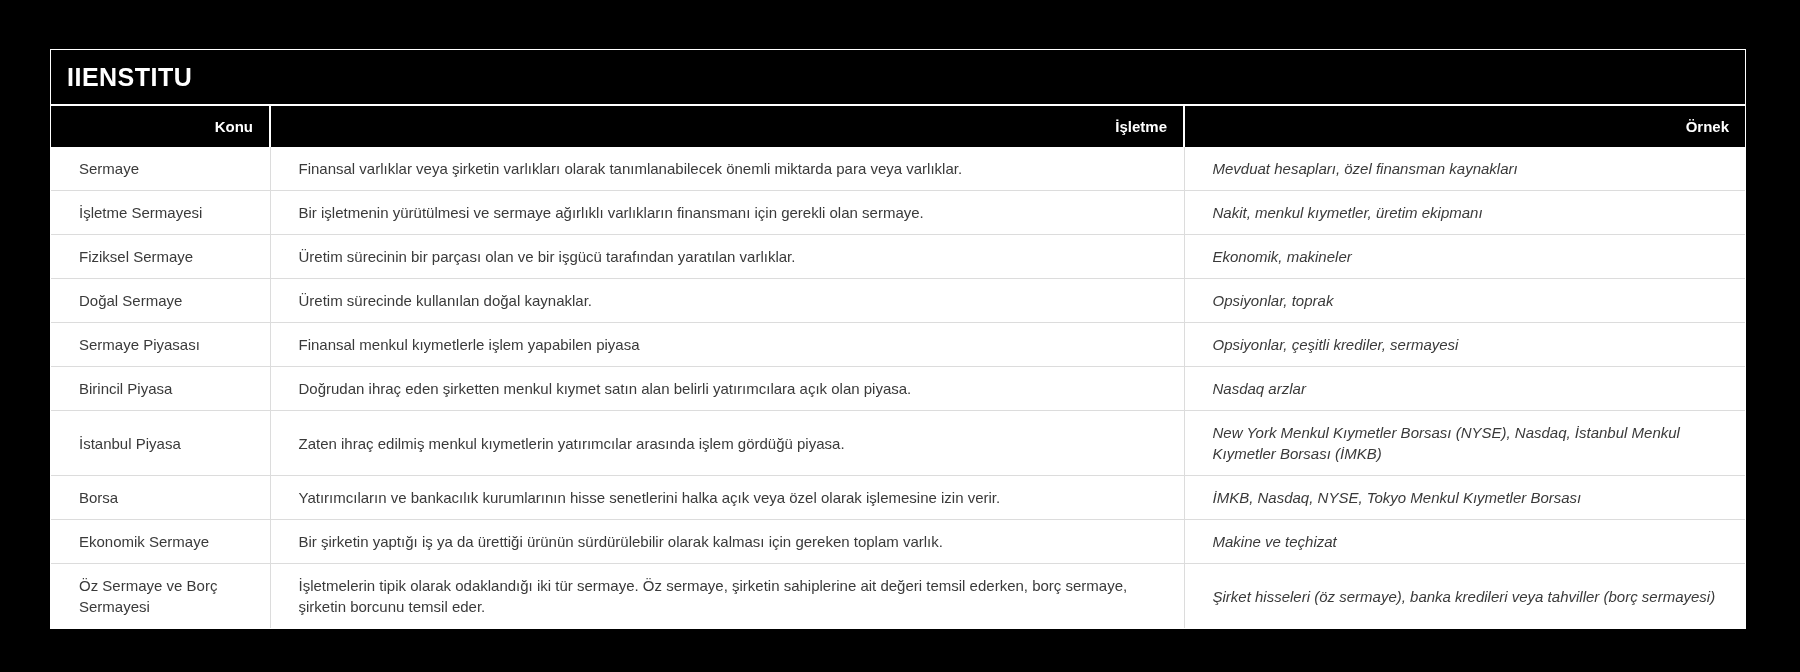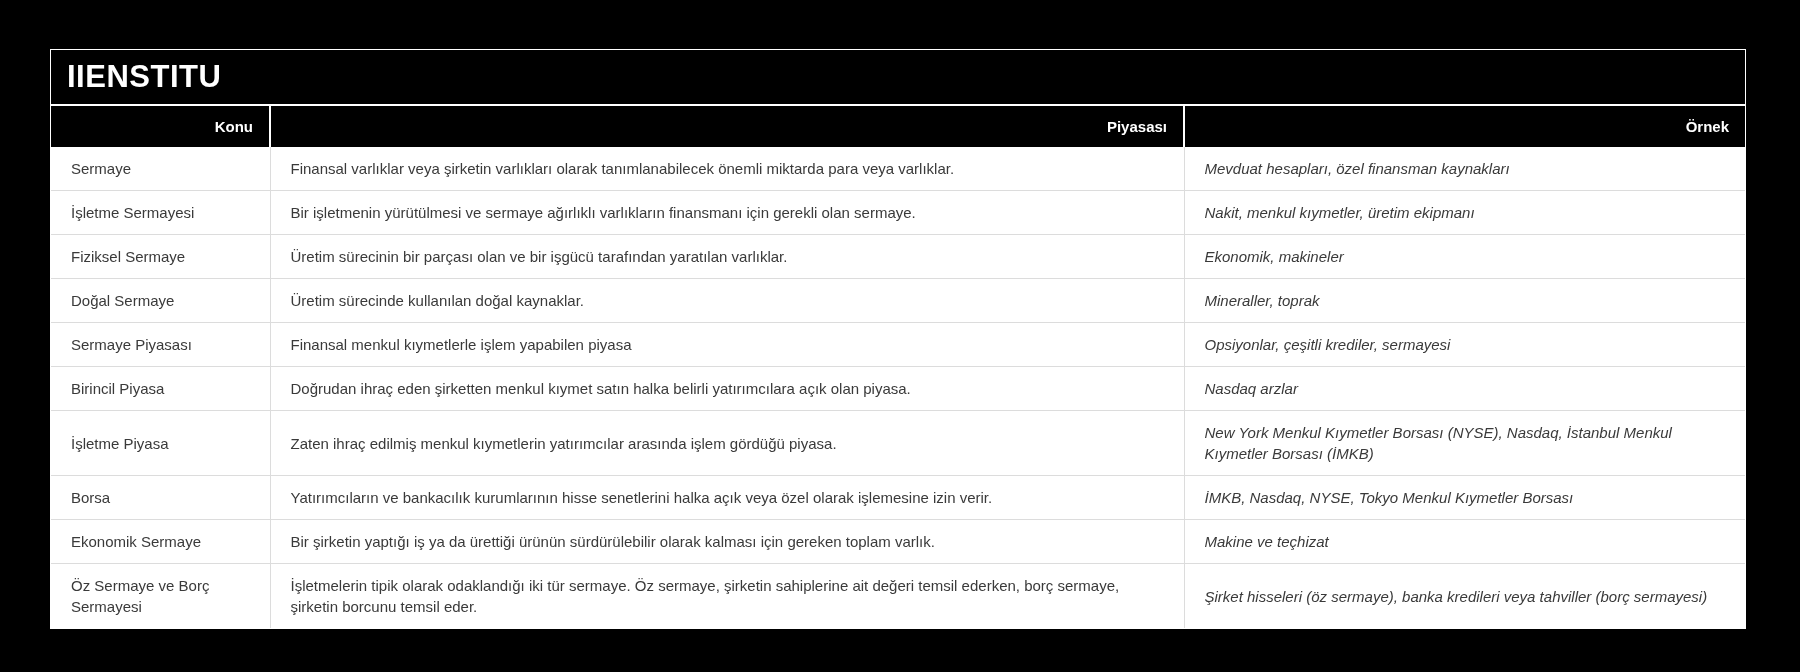--- a/index.html
+++ b/index.html
@@ -27,21 +27,21 @@
   .title-bar {
     height: 54px;
     display: flex;
     align-items: center;
     padding-left: 16px;
     border-bottom: 2px solid #ffffff;
     background: #000000;
   }
   .title-bar .title {
     color: #ffffff;
-    font-size: 31px;
+    font-size: 25px;
     font-weight: bold;
     letter-spacing: 0.5px;
   }
   table.data-table {
     width: 100%;
     border-collapse: collapse;
     table-layout: fixed;
   }
   col.c-konu { width: 219px; }
   col.c-aciklama { width: 914px; }
@@ -57,21 +57,21 @@
     border-right: 2px solid #ffffff;
   }
   thead th:last-child { border-right: none; }
   tbody td {
     background: #ffffff;
     color: #3a3a3a;
     font-size: 15px;
     font-weight: normal;
     text-align: left;
     vertical-align: middle;
-    padding: 11px 20px;
+    padding: 11px 28px;
     line-height: 21px;
     border-top: 1px solid #dcdcdc;
     border-right: 1px solid #dcdcdc;
     word-wrap: break-word;
   }
   tbody td:last-child { border-right: none; font-style: italic; }
   tbody tr:first-child td { border-top: none; }
 </style>
 </head>
 <body>
@@ -85,21 +85,21 @@
 
     <table class="data-table">
       <colgroup>
         <col class="c-konu">
         <col class="c-aciklama">
         <col class="c-ornek">
       </colgroup>
       <thead>
         <tr>
           <th>Konu</th>
-          <th>Piyasası</th>
+          <th>İşletme</th>
           <th>Örnek</th>
         </tr>
       </thead>
       <tbody>
         <tr>
           <td>Sermaye</td>
           <td>Finansal varlıklar veya şirketin varlıkları olarak tanımlanabilecek önemli miktarda para veya varlıklar.</td>
           <td>Mevduat hesapları, özel finansman kaynakları</td>
         </tr>
         <tr>
@@ -108,34 +108,34 @@
           <td>Nakit, menkul kıymetler, üretim ekipmanı</td>
         </tr>
         <tr>
           <td>Fiziksel Sermaye</td>
           <td>Üretim sürecinin bir parçası olan ve bir işgücü tarafından yaratılan varlıklar.</td>
           <td>Ekonomik, makineler</td>
         </tr>
         <tr>
           <td>Doğal Sermaye</td>
           <td>Üretim sürecinde kullanılan doğal kaynaklar.</td>
-          <td>Mineraller, toprak</td>
+          <td>Opsiyonlar, toprak</td>
         </tr>
         <tr>
           <td>Sermaye Piyasası</td>
           <td>Finansal menkul kıymetlerle işlem yapabilen piyasa</td>
           <td>Opsiyonlar, çeşitli krediler, sermayesi</td>
         </tr>
         <tr>
           <td>Birincil Piyasa</td>
-          <td>Doğrudan ihraç eden şirketten menkul kıymet satın halka belirli yatırımcılara açık olan piyasa.</td>
+          <td>Doğrudan ihraç eden şirketten menkul kıymet satın alan belirli yatırımcılara açık olan piyasa.</td>
           <td>Nasdaq arzlar</td>
         </tr>
         <tr>
-          <td>İşletme Piyasa</td>
+          <td>İstanbul Piyasa</td>
           <td>Zaten ihraç edilmiş menkul kıymetlerin yatırımcılar arasında işlem gördüğü piyasa.</td>
           <td>New York Menkul Kıymetler Borsası (NYSE), Nasdaq, İstanbul Menkul Kıymetler Borsası (İMKB)</td>
         </tr>
         <tr>
           <td>Borsa</td>
           <td>Yatırımcıların ve bankacılık kurumlarının hisse senetlerini halka açık veya özel olarak işlemesine izin verir.</td>
           <td>İMKB, Nasdaq, NYSE, Tokyo Menkul Kıymetler Borsası</td>
         </tr>
         <tr>
           <td>Ekonomik Sermaye</td>

